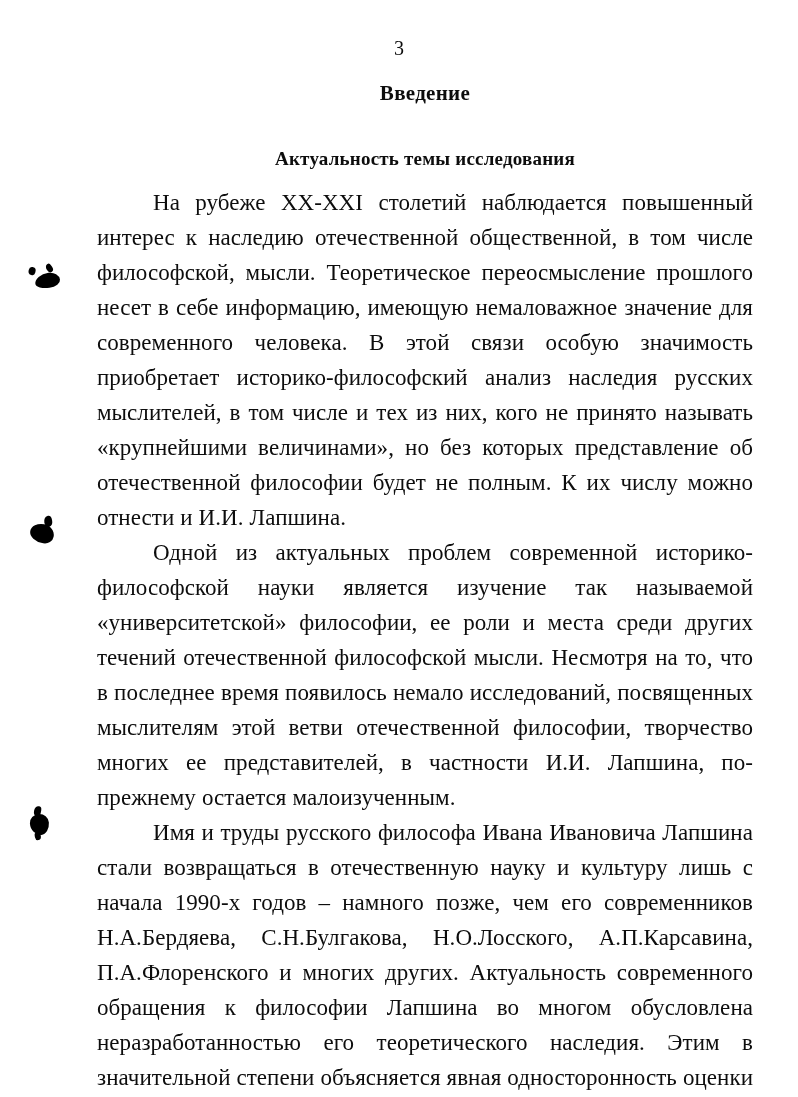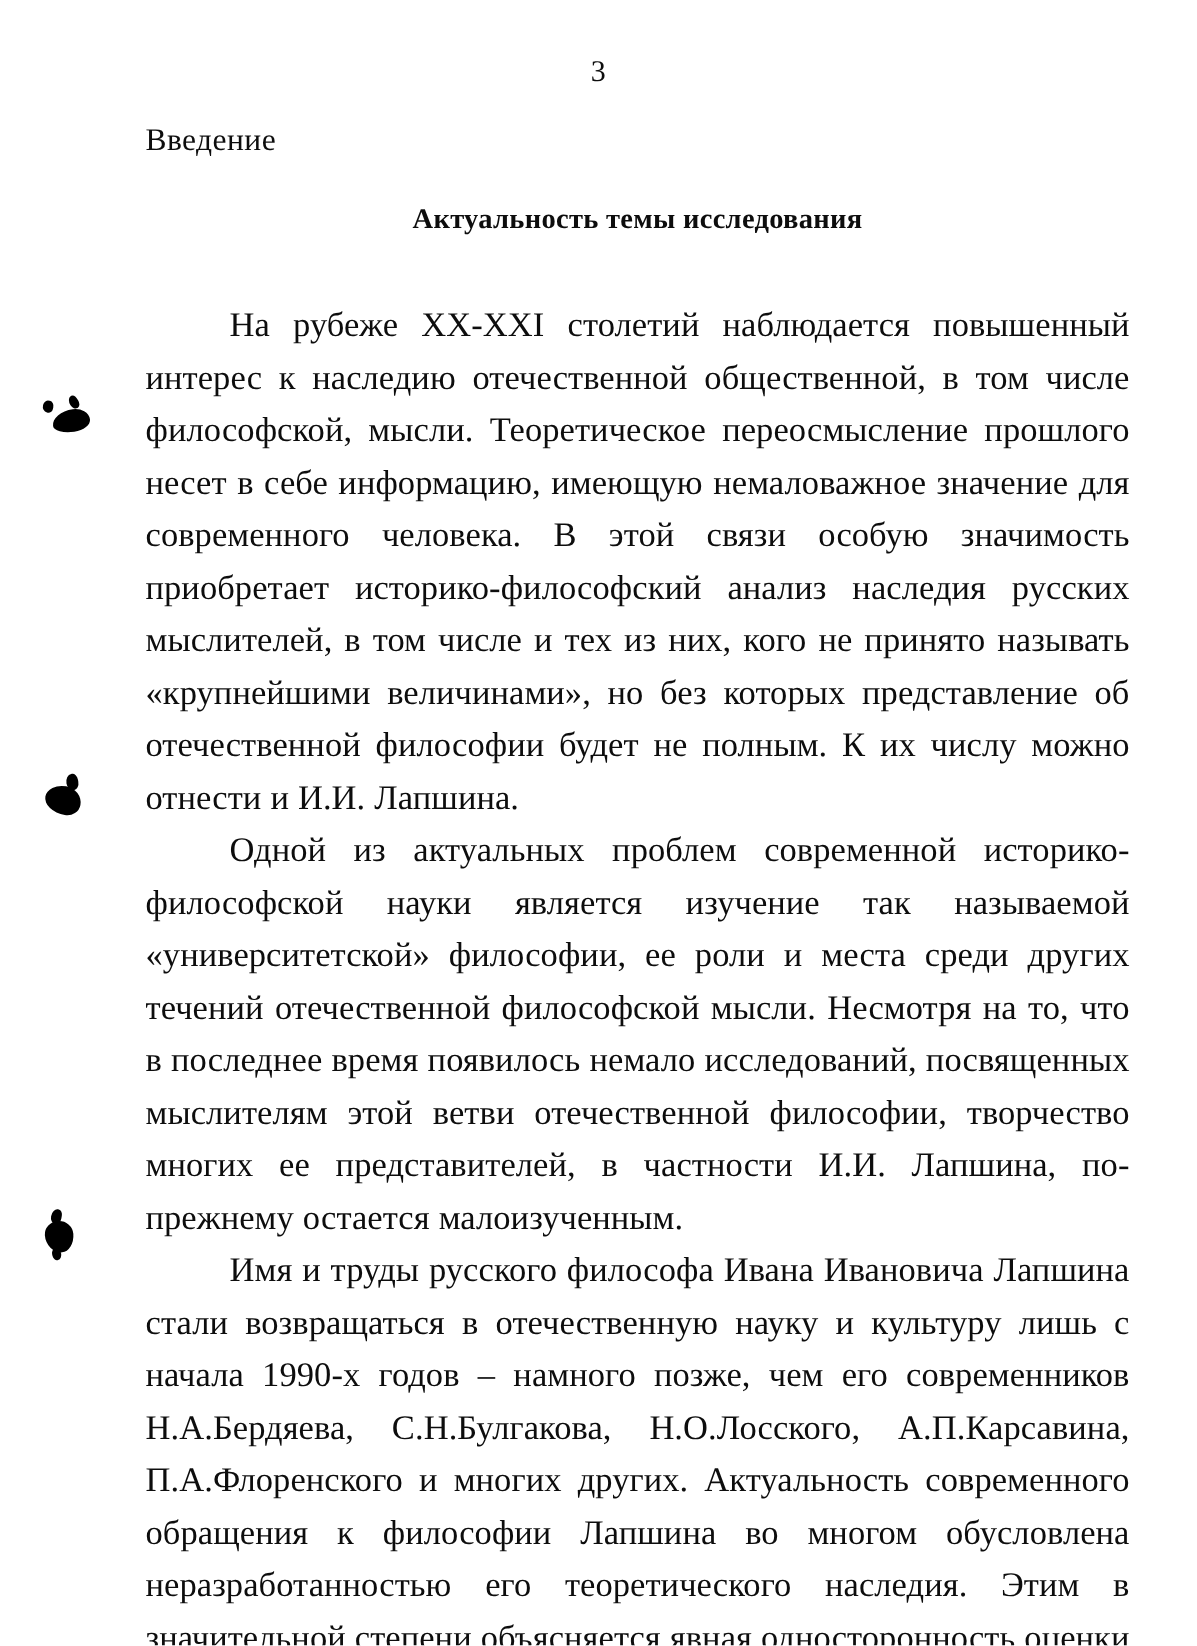--- a/index.html
+++ b/index.html
@@ -35,35 +35,35 @@
 
   
   .content {
     position: absolute;
     top: 78px;
     left: 97px;
     width: 656px;
   }
 
   .doc-title {
-    text-align: left;
+    text-align: center;
     font-size: 21px;
-    font-weight: normal;
+    font-weight: bold;
     line-height: 30px;
     letter-spacing: 0.3px;
-    margin: 0 0 25px 0;
+    margin: 0 0 37px 0;
   }
 
   .section-heading {
     text-align: center;
     font-size: 19px;
     font-weight: bold;
     line-height: 28px;
     letter-spacing: 0.2px;
-    margin: 0 0 38px 0;
+    margin: 0 0 12px 0;
   }
 
   .body-text p {
     margin: 0;
     text-align: justify;
     text-justify: inter-word;
     text-indent: 56px;
     font-size: 23px;
     line-height: 35px;
     letter-spacing: 0.05px;

